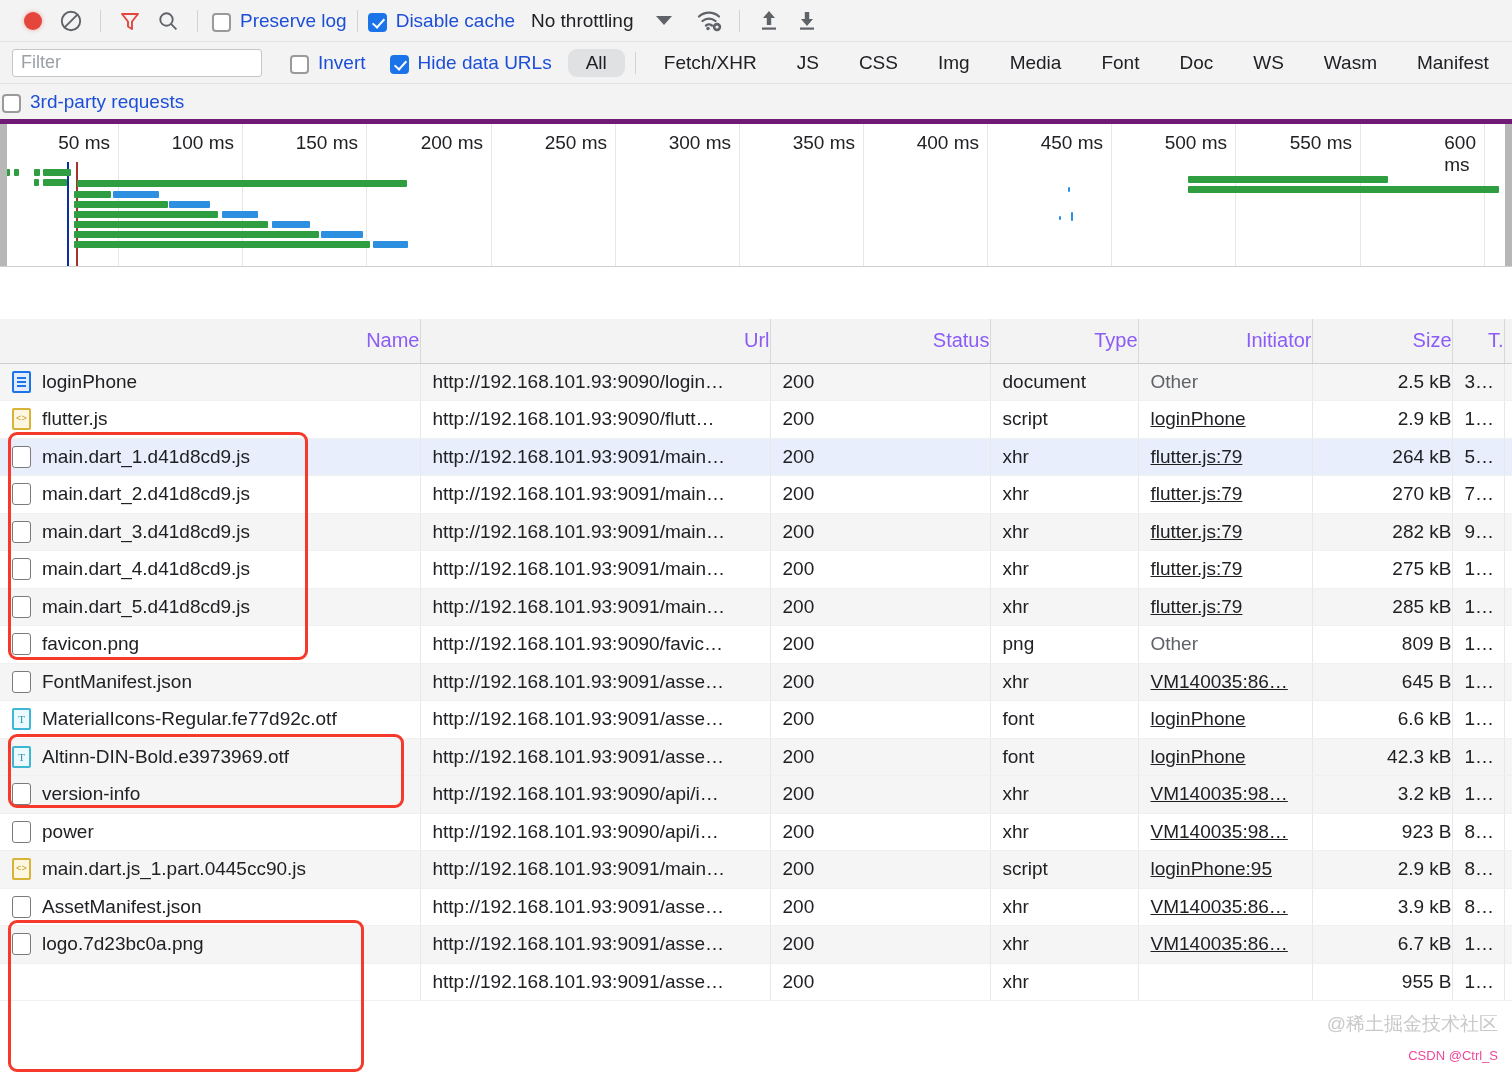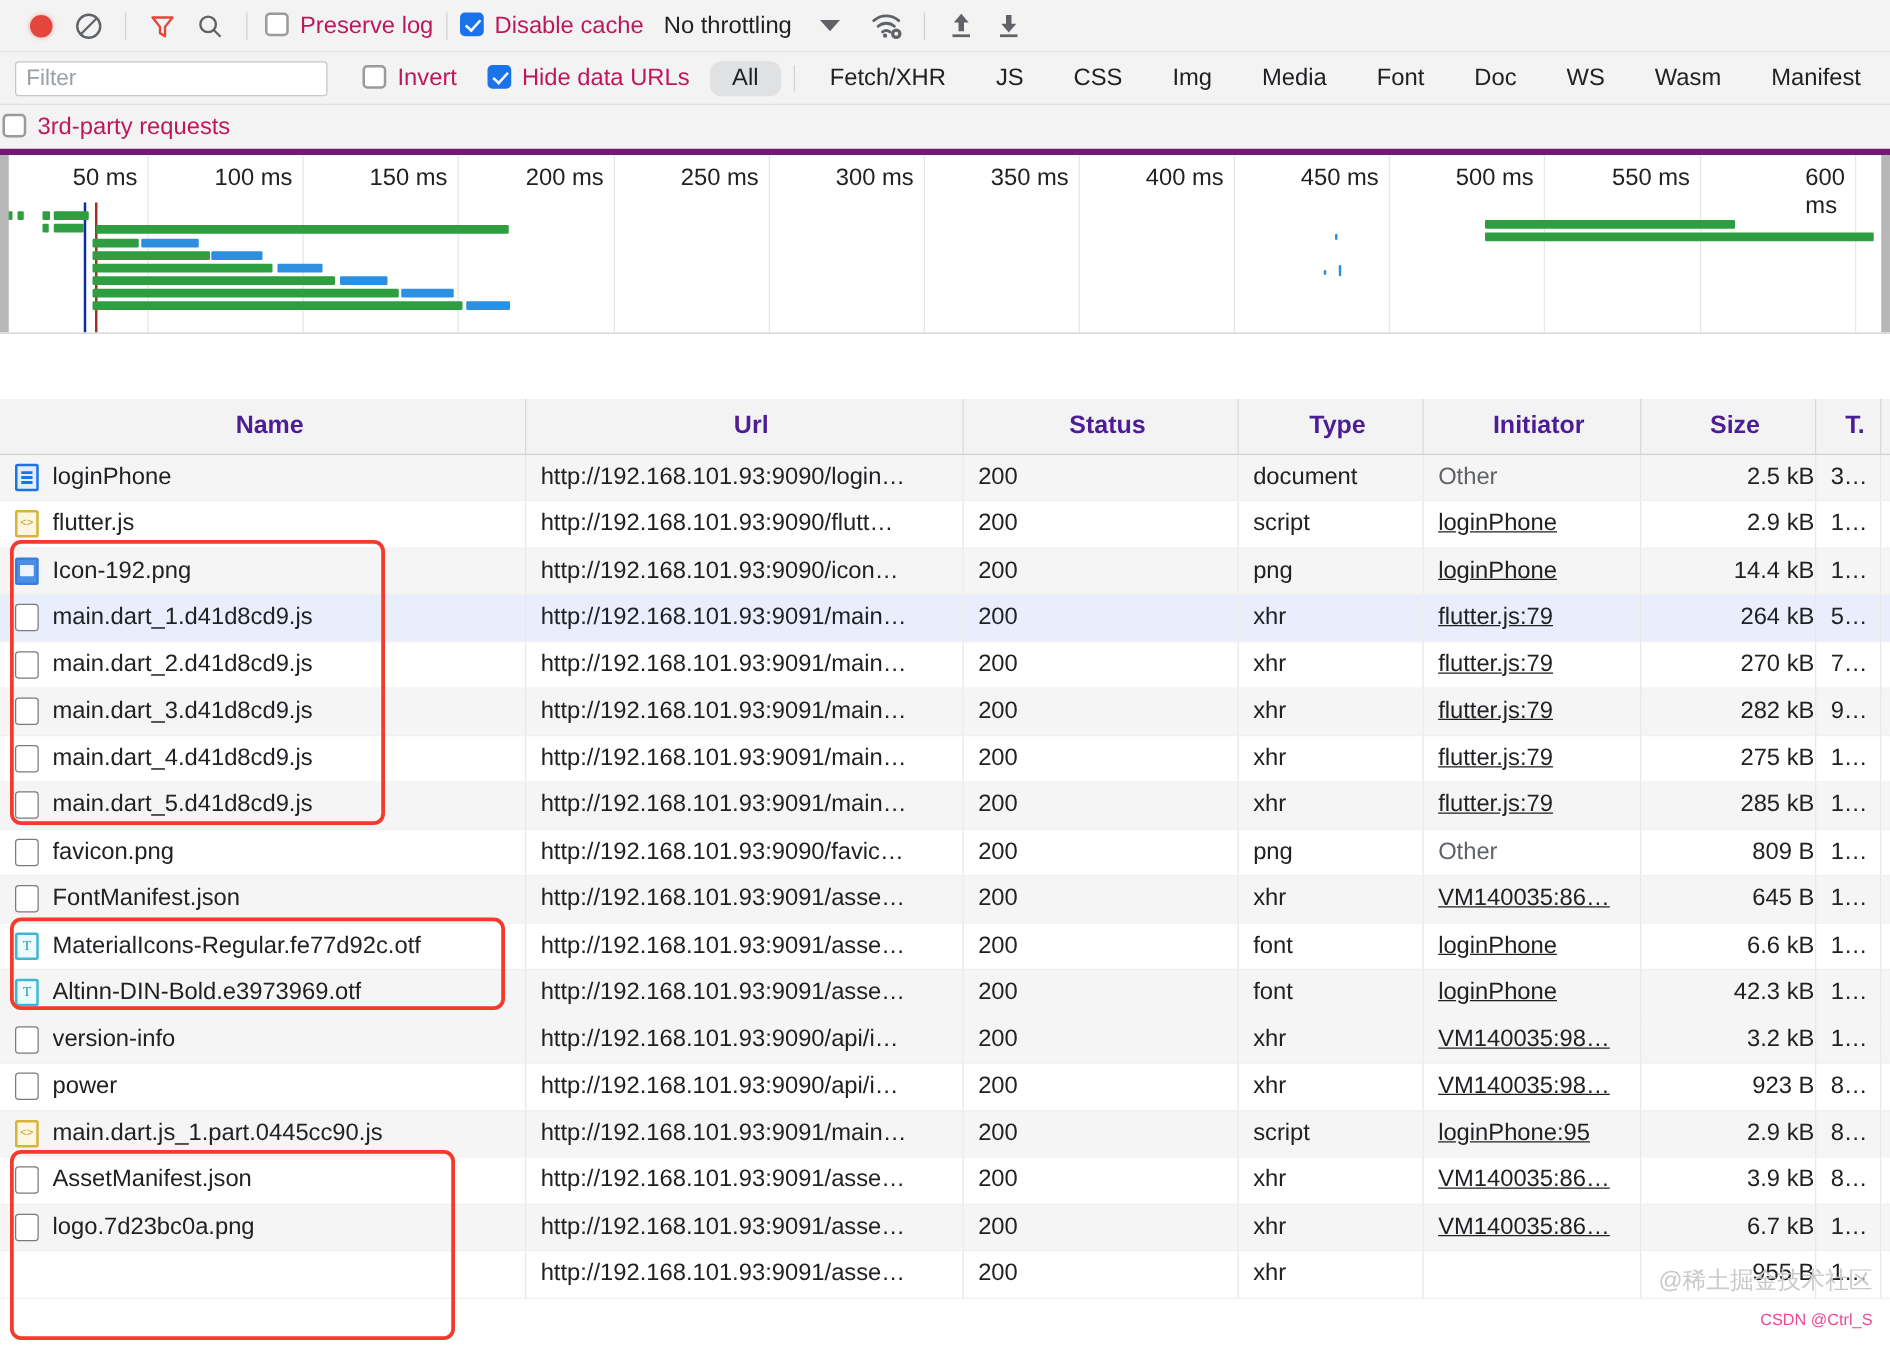--- a/index.html
+++ b/index.html
@@ -24,21 +24,21 @@
   .sep { width:1px; height:22px; background:#d2d2d2; margin:0 10px; }
   .cb {
     width:19px; height:19px; border:2px solid #9a9a9a; border-radius:4px;
     background:#fff; display:inline-block; vertical-align:middle; flex:none;
   }
   .cb.checked { background:#1a73e8; border-color:#1a73e8; position:relative; }
   .cb.checked:after {
     content:""; position:absolute; left:5px; top:1px; width:5px; height:10px;
     border:solid #fff; border-width: 0 2.4px 2.4px 0; transform: rotate(42deg);
   }
-  .cblabel { display:flex; align-items:flex-start; gap:9px; font-size:19px; color:#be185d; cursor:pointer; white-space:nowrap; }
+  .cblabel { display:flex; align-items:flex-end; gap:9px; font-size:19px; color:#1d4ed8; cursor:pointer; white-space:nowrap; }
   .throttle { font-size:19px; color:#202124; margin-left:16px; white-space:nowrap; }
   .caret { width:0;height:0;border-left:8px solid transparent;border-right:8px solid transparent;border-top:9px solid #5f6368; }
 
   
   .toolbar2 {
     height: 42px; display:flex; align-items:center;
     background:#f3f3f3; border-bottom:1px solid #e0e0e0; padding-left:12px;
   }
   .filterbox {
     width: 290px; height: 28px; background:#fff; border:1px solid #c6c6c6; border-radius:3px;
@@ -66,22 +66,22 @@
   .ov-bar { position:absolute; height:7px; background:#2e9e41; border-radius:1px; }
   .ov-bar.blue { background:#2d8fe0; }
   .ov-ev { position:absolute; top:38px; bottom:0; width:2px; }
   .ov-ev.dcl { background:#0b2ea0; }
   .ov-ev.load { background:#a0342a; }
 
   
   .tablewrap { position:absolute; left:0; right:0; top:319px; bottom:0; overflow:hidden; }
   table.net { border-collapse:collapse; width:1512px; table-layout:fixed; }
   table.net th {
-    background:#f3f3f3; font-weight:bold; font-size:20px; color:#4c1d95;
-    text-align:center; padding:10px 0 10px 12px; border-right:1px solid #d8d8d8;
+    background:#f3f3f3; font-weight:normal; font-size:20px; color:#8b5cf6;
+    text-align:right; padding:10px 0 10px 12px; border-right:1px solid #d8d8d8;
     border-bottom:1px solid #cfcfcf; height:44px; overflow:hidden; white-space:nowrap;
   }
   table.net td {
     font-size:19px; color:#202124; padding:0 0 0 12px; height:37.5px;
     border-right:1px solid #e8e8e8; border-bottom:1px solid #f0f0f0;
     overflow:hidden; white-space:nowrap; text-overflow:ellipsis; vertical-align:middle;
   }
   tr.odd td { background:#f5f5f5; }
   tr.even td { background:#ffffff; }
   tr.sel td { background:#e8eefb; }
@@ -324,35 +324,20 @@
               </div>
             </td>
             <td>http://192.168.101.93:9090/flutt…</td>
             <td>200</td>
             <td>script</td>
             <td><span class="ini-link">loginPhone</span></td>
             <td class="size">2.9 kB</td>
             <td>1…</td>
             <td></td>
           </tr>
-          <tr class="odd">
-            <td>
-              <div class="namecell">
-                <span class="fi img"></span>
-                <span class="nmtext">Icon-192.png</span>
-              </div>
-            </td>
-            <td>http://192.168.101.93:9090/icon…</td>
-            <td>200</td>
-            <td>png</td>
-            <td><span class="ini-link">loginPhone</span></td>
-            <td class="size">14.4 kB</td>
-            <td>1…</td>
-            <td></td>
-          </tr>
           <tr class="sel">
             <td>
               <div class="namecell">
                 <span class="fi generic"></span>
                 <span class="nmtext">main.dart_1.d41d8cd9.js</span>
               </div>
             </td>
             <td>http://192.168.101.93:9091/main…</td>
             <td>200</td>
             <td>xhr</td>

